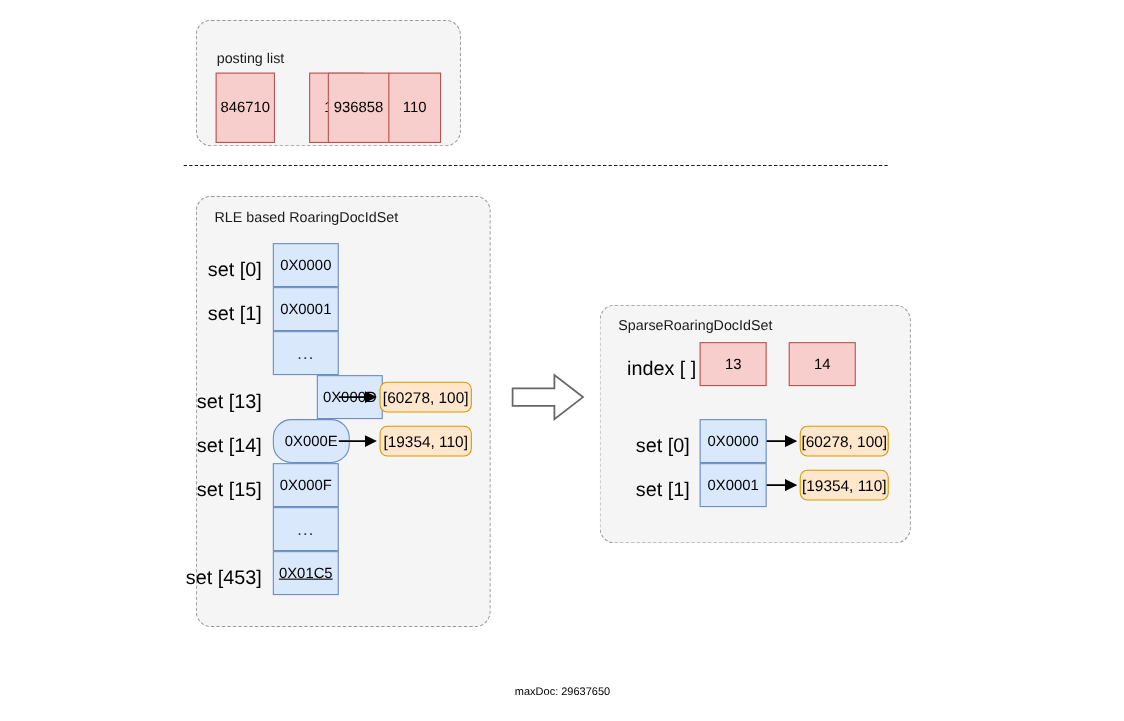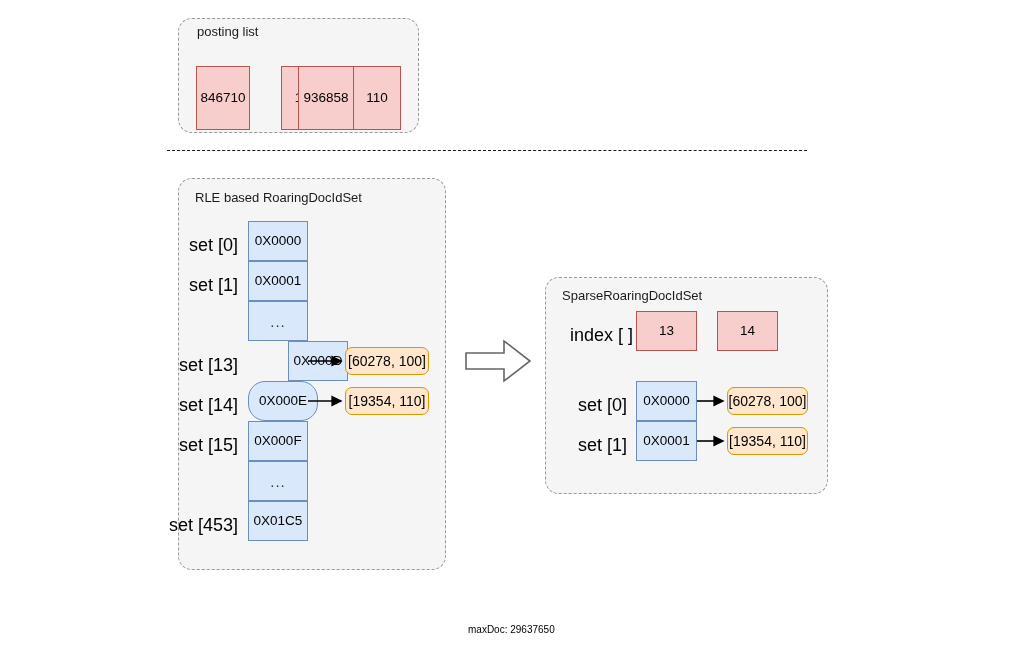--- a/index.html
+++ b/index.html
@@ -98,21 +98,21 @@
     position: absolute;
     font-size: 10px;
     white-space: nowrap;
     color: #000;
   }
 </style>
 </head>
 <body>
 
 <div class="panel" style="left:178px; top:18px; width:241px; height:115px;">
-  <div class="panel-title" style="left:18px; top:6px;">posting list</div>
+  <div class="panel-title" style="left:18px; top:27px;">posting list</div>
 
   <div class="cell cell-pink" style="left:17px; top:47px; width:54px; height:64px;">846710</div>
   <div class="cell cell-pink" style="left:70px; top:47px; width:50px; height:64px;margin-left:32px;">100</div>
   <div class="cell cell-pink" style="left:119px; top:47px; width:56px; height:64px;">936858</div>
   <div class="cell cell-pink" style="left:174px; top:47px; width:48px; height:64px;">110</div>
 </div>
 
 <div class="divider" style="left:167px; top:150px; width:640px;"></div>
 
 <div class="panel" style="left:178px; top:178px; width:268px; height:392px;">
@@ -126,21 +126,21 @@
 <div class="row-label" style="left:168px; top:436px; width:70px;">set [15]</div>
 <div class="row-label" style="left:160px; top:516px; width:78px;">set [453]</div>
 
 <div class="cell cell-blue" style="left:248px; top:221px; width:60px; height:40px;">0X0000</div>
 <div class="cell cell-blue" style="left:248px; top:261px; width:60px; height:40px;">0X0001</div>
 <div class="cell cell-blue cell-dots" style="left:248px; top:301px; width:60px; height:40px;">...</div>
 <div class="cell cell-blue" style="left:248px; top:341px; width:60px; height:40px;margin-left:40px;">0X000D</div>
 <div class="cell cell-blue" style="left:248px; top:381px; width:70px; height:40px;border-radius:17px;">0X000E</div>
 <div class="cell cell-blue" style="left:248px; top:421px; width:60px; height:40px;">0X000F</div>
 <div class="cell cell-blue cell-dots" style="left:248px; top:461px; width:60px; height:40px;">...</div>
-<div class="cell cell-blue" style="left:248px; top:501px; width:60px; height:40px;">0X01C5</div>
+<div class="cell cell-blue" style="left:248px; top:501px; width:60px; height:40px;text-decoration:underline;">0X01C5</div>
 
 <svg class="arrow-svg" style="left:308px; top:352px; width:42px; height:18px;" viewBox="0 0 42 18">
   <defs>
     <marker id="ah1" markerWidth="7" markerHeight="7" refX="6" refY="3.5" orient="auto">
       <path d="M0,0 L7,3.5 L0,7 z" fill="#000"></path>
     </marker>
   </defs>
   <line x1="0" y1="9" x2="33" y2="9" stroke="#000" stroke-width="1.6" marker-end="url(#ah1)"></line>
 </svg>
 <div class="pill-orange" style="left:345px; top:347px; width:84px; height:28px;">[60278, 100]</div>

